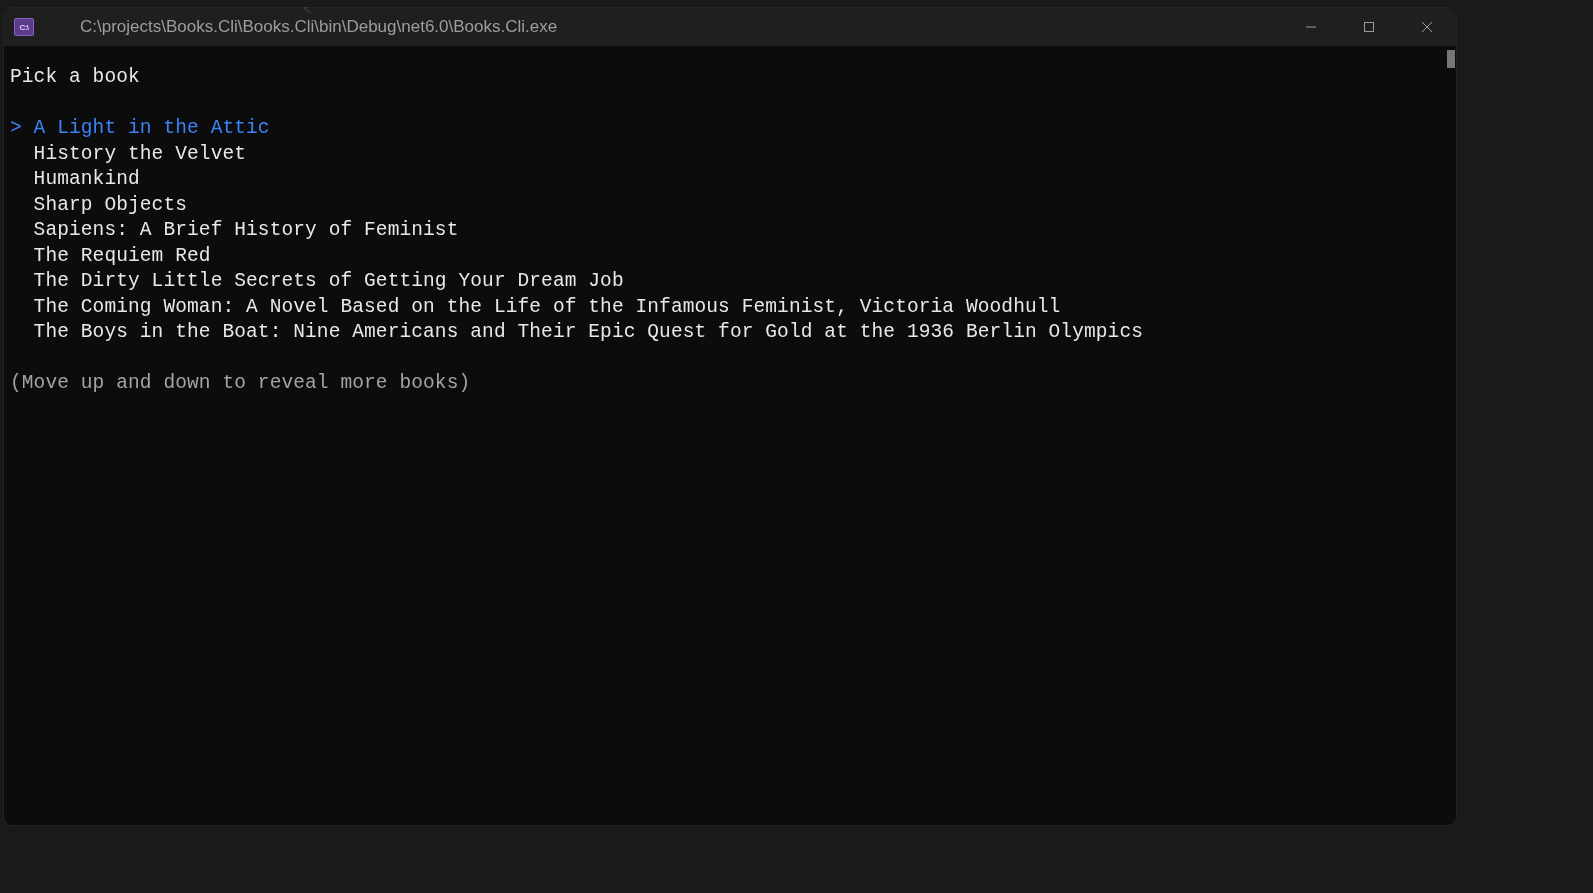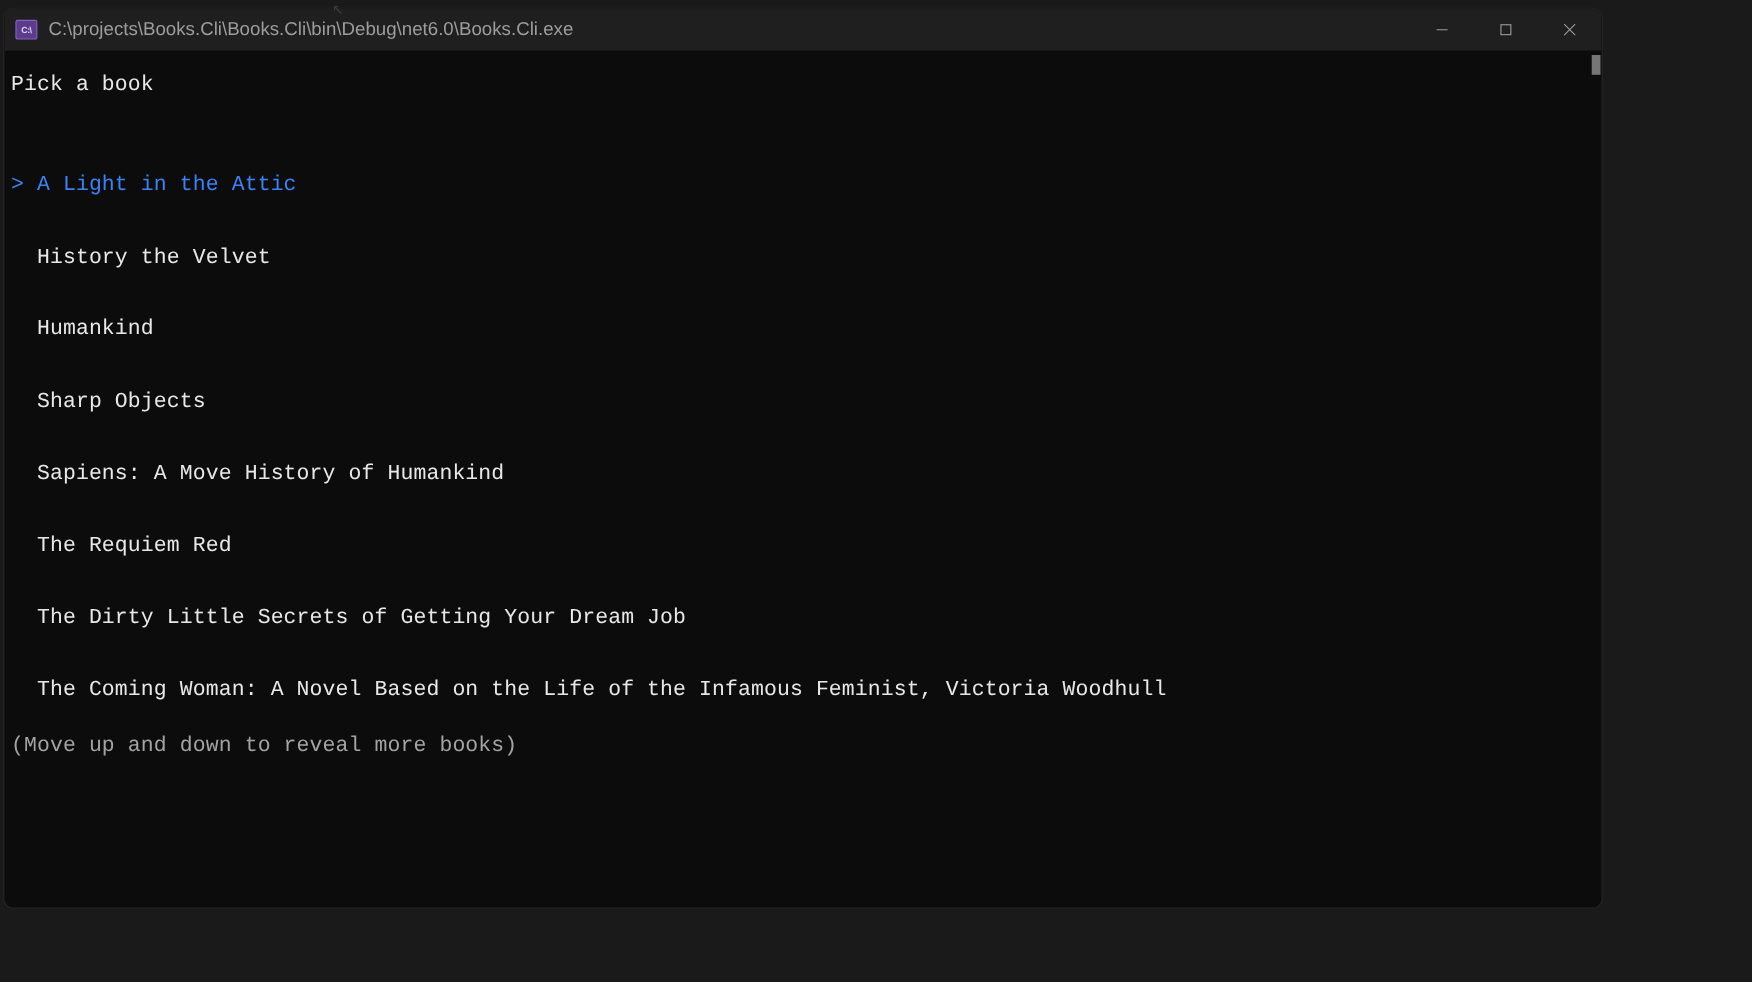--- a/index.html
+++ b/index.html
@@ -47,20 +47,21 @@
       color: #e0d0ff;
       font-family: Arial, sans-serif;
       font-weight: bold;
       margin-right: 10px;
       letter-spacing: -0.5px;
     }
     .titlebar-text {
       color: #9d9d9d;
       font-size: 17px;
       font-family: 'Segoe UI', Arial, sans-serif;
+      margin-left: 36px;
     }
     .window-controls {
       position: absolute;
       right: 0;
       top: 0;
       height: 100%;
       display: flex;
     }
     .win-btn {
       width: 58px;
@@ -87,21 +88,20 @@
     .prompt-line {
       color: #e8e8e8;
       white-space: pre;
     }
     .blank-line {
       height: 25.5px;
     }
     .list-item {
       white-space: pre;
       color: #e8e8e8;
-      margin-top: 40px;
     }
     .list-item.selected {
       color: #3b82f6;
     }
     .hint-line {
       color: #a3a3a3;
       white-space: pre;
     }
     .scrollbar-thumb {
       position: absolute;
@@ -149,22 +149,23 @@
     </div>
   </div>
   <div class="terminal-body">
     <div class="prompt-line">Pick a book</div>
     <div class="blank-line"></div>
     <div id="book-list">
         <div class="list-item selected">&gt; A Light in the Attic</div>
         <div class="list-item">  History the Velvet</div>
         <div class="list-item">  Humankind</div>
         <div class="list-item">  Sharp Objects</div>
-        <div class="list-item">  Sapiens: A Move History of Humankind</div>
+        <div class="list-item">  Sapiens: A Brief History of Feminist</div>
         <div class="list-item">  The Requiem Red</div>
         <div class="list-item">  The Dirty Little Secrets of Getting Your Dream Job</div>
         <div class="list-item">  The Coming Woman: A Novel Based on the Life of the Infamous Feminist, Victoria Woodhull</div>
+        <div class="list-item">  The Boys in the Boat: Nine Americans and Their Epic Quest for Gold at the 1936 Berlin Olympics</div>
       </div>
     <div class="blank-line"></div>
     <div class="hint-line">(Move up and down to reveal more books)</div>
     <div class="scrollbar-thumb"></div>
   </div>
 </div>
 
 </body></html>

